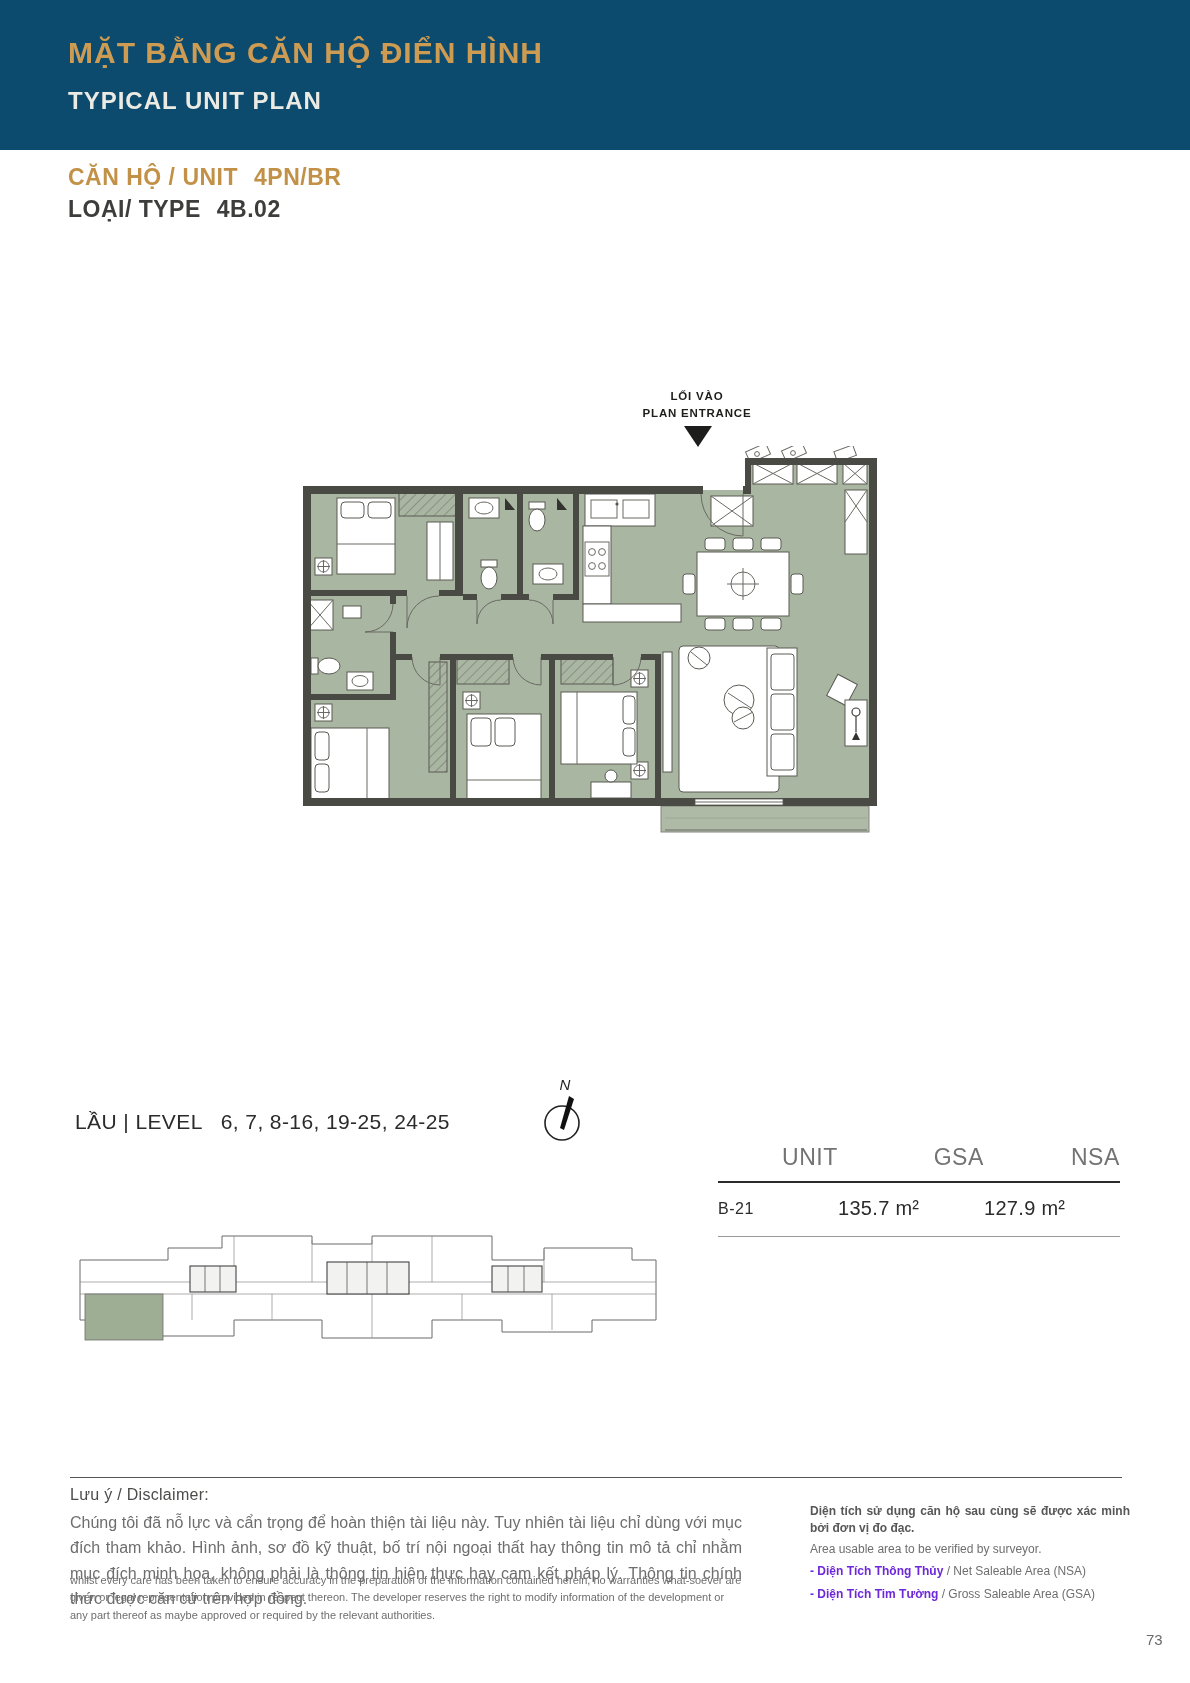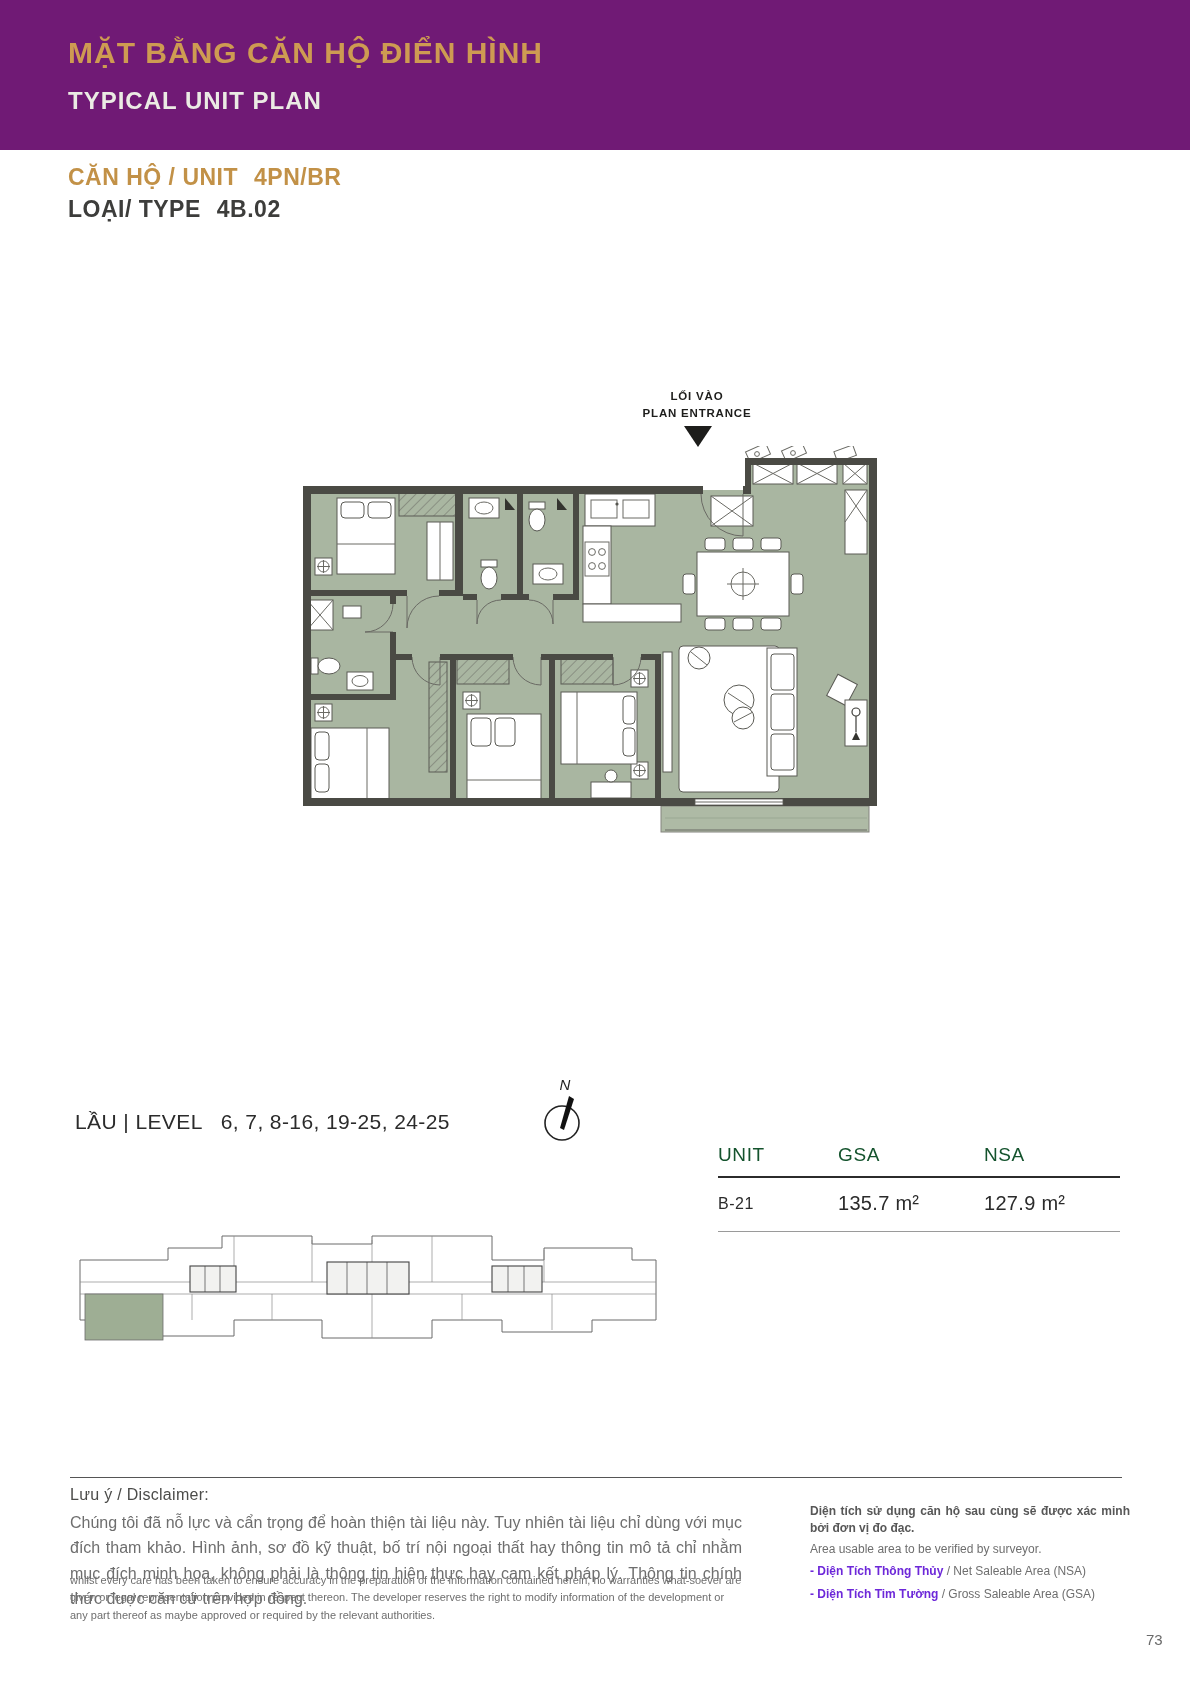--- a/index.html
+++ b/index.html
@@ -1,20 +1,20 @@
 <!DOCTYPE html>
 <html><head>
 <meta charset="utf-8">
 <style>
   html,body{margin:0;padding:0;background:#ffffff;}
   body{width:1190px;height:1683px;position:relative;font-family:"Liberation Sans",sans-serif;color:#3d3d3b;overflow:hidden;}
   .abs{position:absolute;}
 
   
-  .banner{left:0;top:0;width:1190px;height:150px;background:#701a75;}
+  .banner{left:0;top:0;width:1190px;height:150px;background:#0c4a6e;}
   .banner-title{left:68px;top:36px;font-size:30px;font-weight:bold;letter-spacing:1px;color:#CE9B52;}
   .banner-sub{left:68px;top:87px;font-size:24px;font-weight:bold;letter-spacing:1px;color:#EBEBE4;}
   .logo{right:62px;top:26px;text-align:center;color:#F2F2EC;}
   .logo-name{font-family:"Liberation Serif",serif;font-size:44px;font-weight:400;letter-spacing:3px;line-height:1;}
   .logo-mid{font-family:"Liberation Serif",serif;font-size:16px;letter-spacing:5px;margin-top:9px;}
   .logo-tag{font-family:"Liberation Sans",sans-serif;font-size:12px;letter-spacing:8px;margin-top:9px;color:#DCDCD2;}
 
   
   .unit-line1{left:68px;top:164px;font-size:23px;font-weight:bold;color:#C29147;letter-spacing:.5px;}
   .unit-line2{left:68px;top:196px;font-size:23px;font-weight:bold;color:#3D3D3B;letter-spacing:.5px;}
@@ -27,21 +27,21 @@
   .plan-svg{position:absolute;left:0;top:60px;}
 
   
   .level-line{left:75px;top:1110px;font-size:21px;color:#2b2b2b;letter-spacing:.4px;font-weight:500;}
   .level-vals{margin-left:18px;}
   .compass{left:531px;top:1074px;}
 
   
   .area-table{left:718px;top:1144px;width:402px;}
   .tbl-head{display:grid;grid-template-columns:120px 146px 136px;border-bottom:2px solid #2b2b2b;padding-bottom:10px;}
-  .tbl-head div{font-size:19px;color:#14532d;letter-spacing:.6px;}
+  .tbl-head div{font-size:23px;color:#737373;letter-spacing:.6px;text-align:right;}
   .tbl-row{display:grid;grid-template-columns:120px 146px 136px;align-items:center;padding:14px 0 16px 0;border-bottom:1px solid #9a9a9a;}
   .cell-unit{font-size:16px;color:#2b2b2b;letter-spacing:.5px;}
   .cell-area{font-size:20px;color:#2b2b2b;letter-spacing:.3px;}
 
   
   .keyplan{left:72px;top:1220px;}
 
   
   .rule{left:70px;top:1477px;width:1052px;height:1px;background:#555;}
   .disc-head{left:70px;top:1486px;font-size:16px;color:#4c4c4a;letter-spacing:.3px;}

